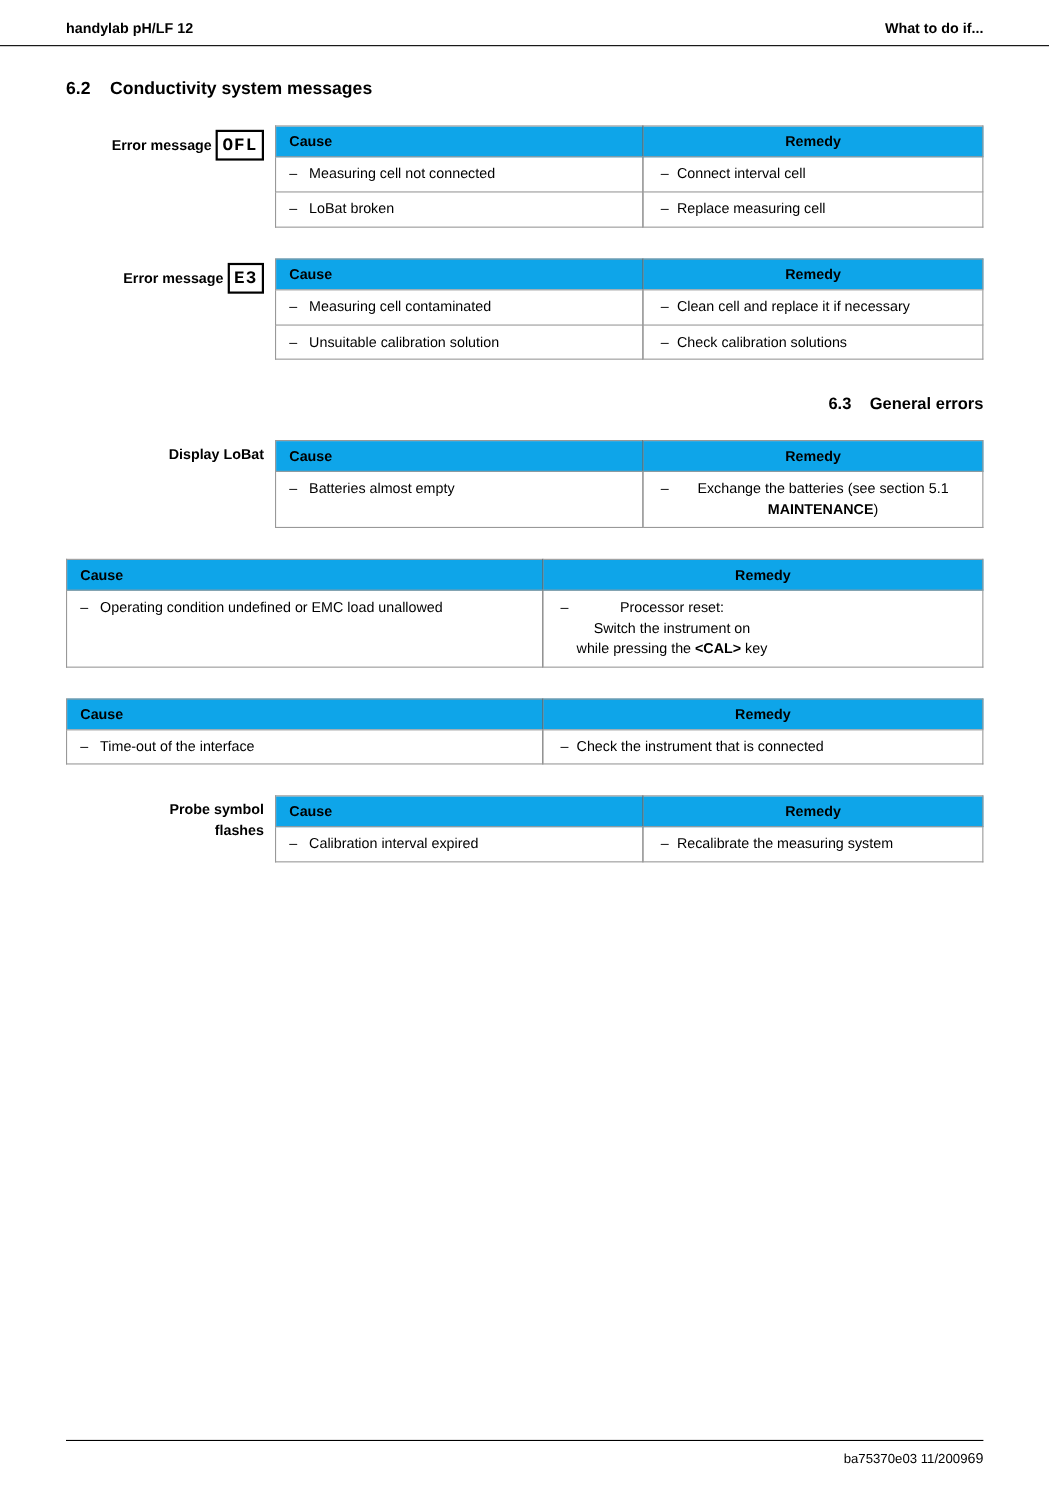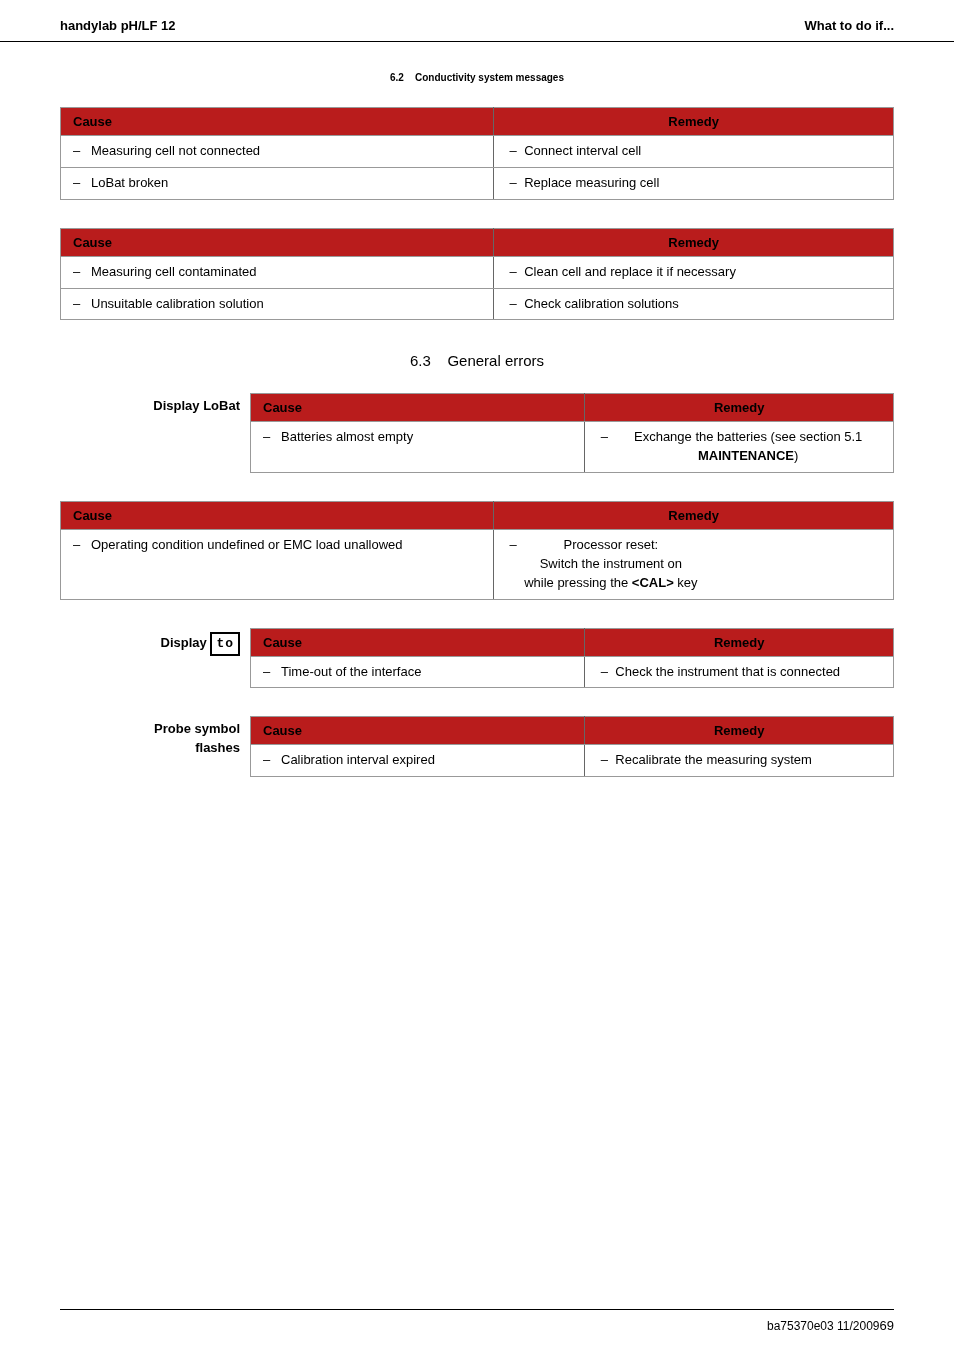--- a/index.html
+++ b/index.html
@@ -51,22 +51,22 @@
       font-weight: normal;
       font-size: 13px;
     }
     
     .content {
       padding: 20px 60px 80px 60px;
     }
     
     .section-title {
       font-weight: bold;
-      font-size: 10px;
-      text-align: center;
+      font-size: 16px;
+      text-align: left;
       margin-bottom: 24px;
       margin-top: 10px;
     }
     
     .error-block {
       display: flex;
       margin-bottom: 28px;
       align-items: flex-start;
     }
     .error-label {
@@ -91,21 +91,21 @@
     .error-table {
       flex: 1;
       border-collapse: collapse;
       border: 1px solid #999;
     }
     .error-table th {
       font-weight: bold;
       font-size: 13px;
       padding: 6px 12px;
       border: 1px solid #999;
-      background: #b91c1c;
+      background: #0ea5e9;
       text-align: left;
       vertical-align: top;
     }
     .error-table td {
       font-size: 13px;
       padding: 6px 12px;
       border: 1px solid #999;
       vertical-align: top;
       line-height: 1.45;
     }
@@ -119,23 +119,23 @@
     }
     .dash-item {
       display: flex;
       align-items: flex-start;
       gap: 4px;
     }
     .dash-item .dash {
       min-width: 14px;
     }
     .subsection-title {
-      font-weight: normal;
+      font-weight: bold;
       font-size: 15px;
-      text-align: center;
+      text-align: right;
       margin-bottom: 24px;
       margin-top: 32px;
     }
     .bold-text {
       font-weight: bold;
     }
     .cal-key {
       font-weight: bold;
     }
   </style>
@@ -149,20 +149,23 @@
     <span class="header-right">What to do if...</span>
   </div>
 
   <div class="content">
 
     <div class="section-title">
       <span>6.2</span>&nbsp;&nbsp;&nbsp;&nbsp;<span>Conductivity system messages</span>
     </div>
 
     <div class="error-block">
+      <div class="error-label">
+        <span>Error message</span>&nbsp;<span class="symbol">OFL</span>
+      </div>
       <table class="error-table">
         <thead>
           <tr>
             <th class="cause-col">Cause</th>
             <th class="remedy-col">Remedy</th>
           </tr>
         </thead>
         <tbody>
           <tr>
             <td class="cause-col">
@@ -190,20 +193,23 @@
                 <span class="dash">–</span>
                 <span>Replace measuring cell</span>
               </div>
             </td>
           </tr>
         </tbody>
       </table>
     </div>
 
     <div class="error-block">
+      <div class="error-label">
+        <span>Error message</span>&nbsp;<span class="symbol">E3</span>
+      </div>
       <table class="error-table">
         <thead>
           <tr>
             <th class="cause-col">Cause</th>
             <th class="remedy-col">Remedy</th>
           </tr>
         </thead>
         <tbody>
           <tr>
             <td class="cause-col">
@@ -292,23 +298,20 @@
                 <span class="dash">–</span>
                 <span>Processor reset:<br>Switch the instrument on<br>while pressing the <span class="cal-key">&lt;CAL&gt;</span> key</span>
               </div>
             </td>
           </tr>
         </tbody>
       </table>
     </div>
 
     <div class="error-block">
-      <div class="error-label">
-        <span>Display</span>&nbsp;<span class="symbol" style="font-size:13px; border:2px solid #000; padding: 1px 4px; font-family: 'Courier New', monospace; font-weight: bold;">to</span>
-      </div>
       <table class="error-table">
         <thead>
           <tr>
             <th class="cause-col">Cause</th>
             <th class="remedy-col">Remedy</th>
           </tr>
         </thead>
         <tbody>
           <tr>
             <td class="cause-col">

